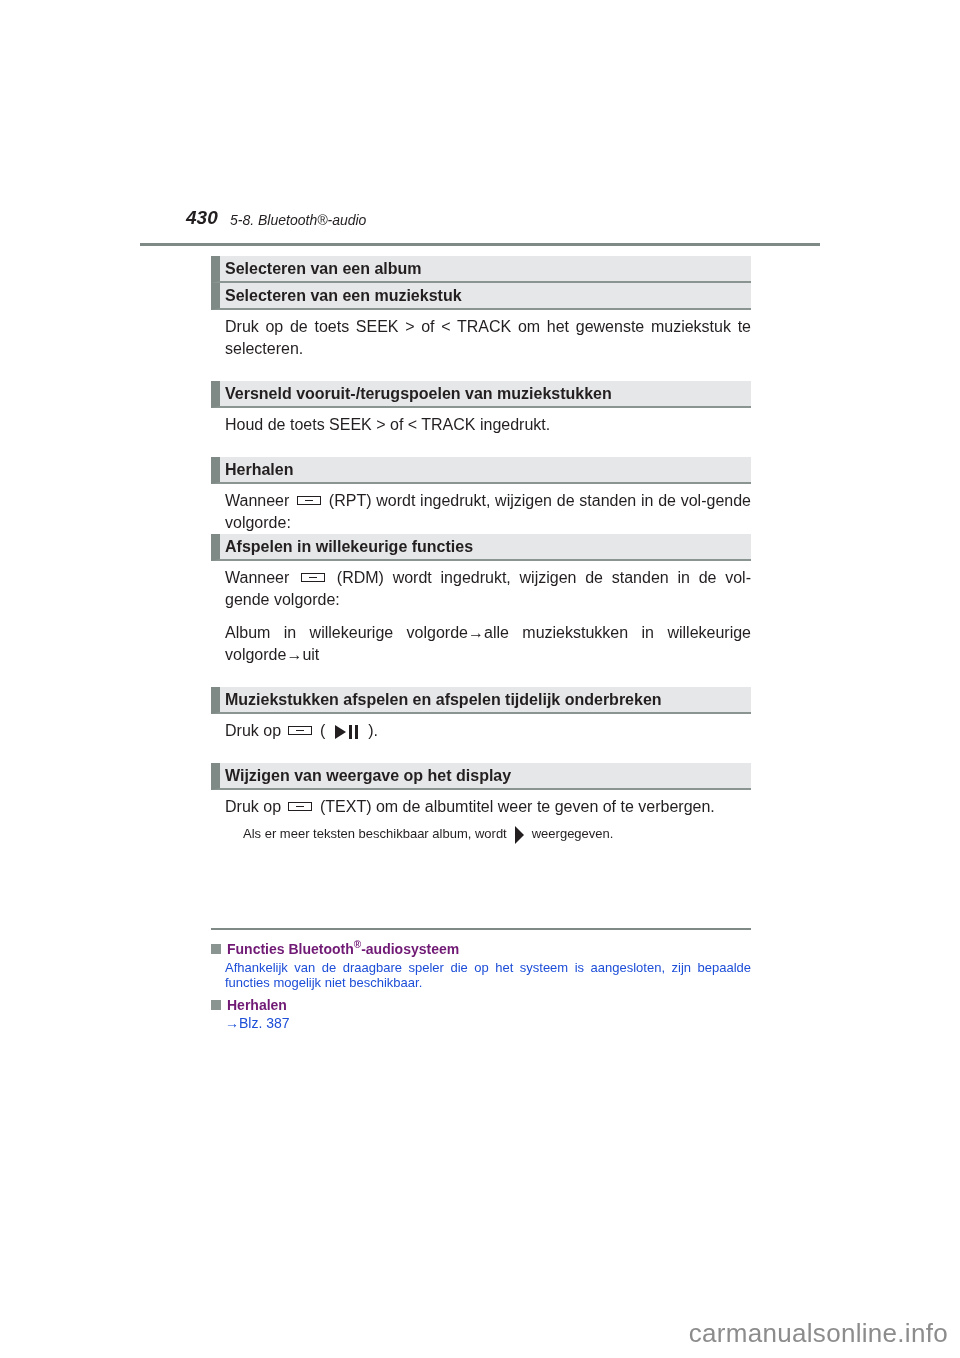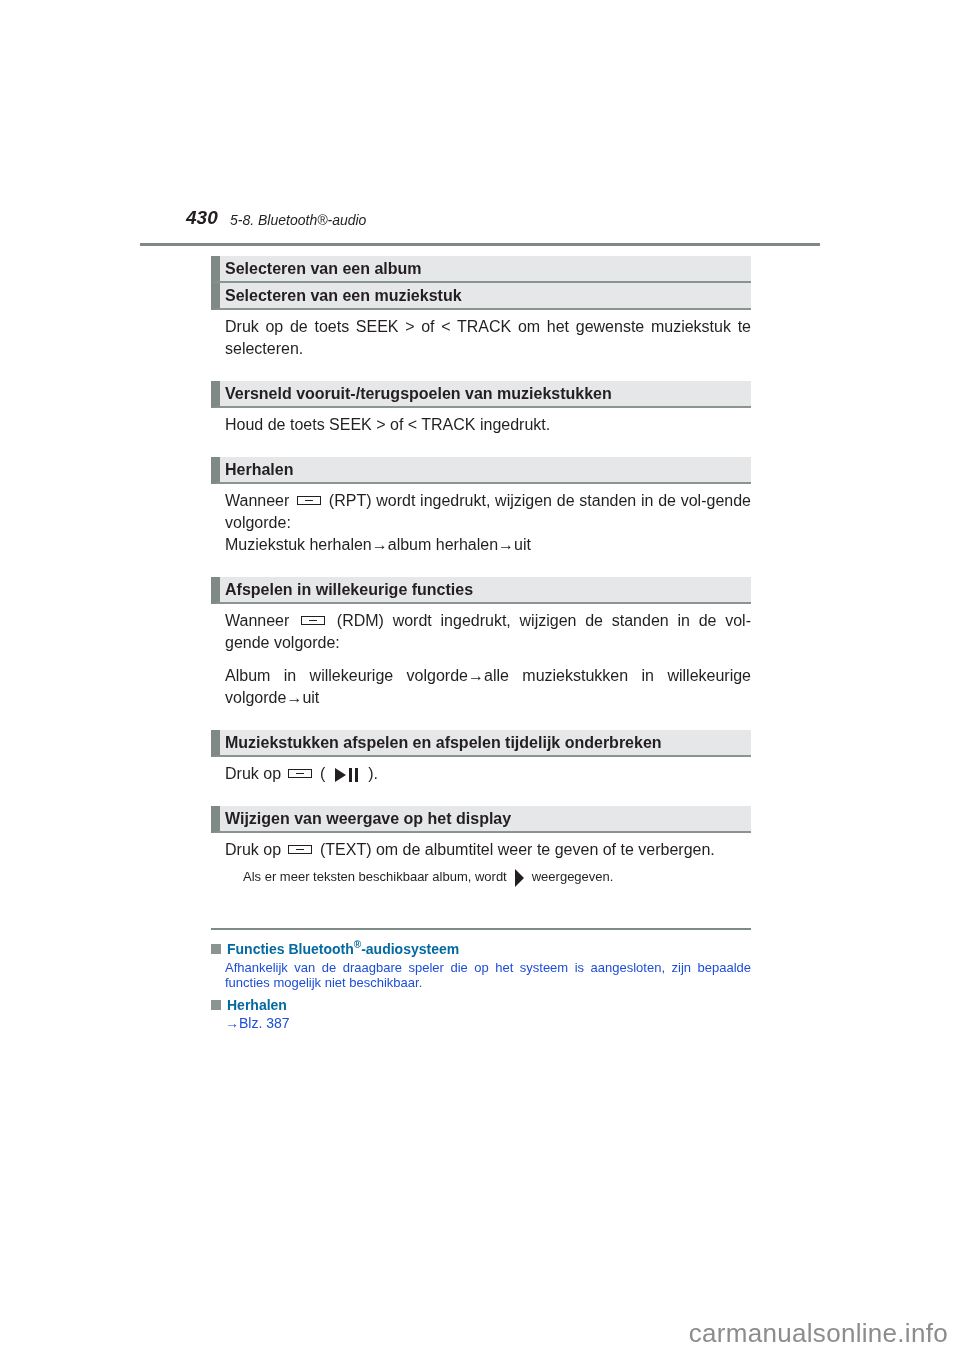--- a/index.html
+++ b/index.html
@@ -27,21 +27,21 @@
     content: ""; position: absolute; left: 7px; right: 7px; top: 2.5px; height: 1.5px; background: #231f20;
   }
   .small-note { font-size: 13px; line-height: 20px; padding-left: 32px; margin: 0; color: #231f20; }
   .arrow-glyph { display: inline-block; width: 0; height: 0; border-top: 9px solid transparent; border-bottom: 9px solid transparent; border-left: 9px solid #231f20; vertical-align: middle; margin: 0 8px; }
   .playpause-icon { display: inline-flex; align-items: center; gap: 2px; vertical-align: middle; margin: 0 10px; }
   .playpause-icon .tri { width: 0; height: 0; border-top: 7px solid transparent; border-bottom: 7px solid transparent; border-left: 11px solid #231f20; }
   .playpause-icon .bar { width: 3px; height: 14px; background: #231f20; margin-left: 1px; }
 
   .notes-rule { position: absolute; left: 211px; top: 928px; width: 540px; height: 2px; background: #7f8a87; }
   .notes { position: absolute; left: 211px; top: 936px; width: 540px; }
-  .note-title { font-weight: bold; font-size: 14px; line-height: 18px; color: #0369a1; }
+  .note-title { font-weight: bold; font-size: 14px; line-height: 18px; color: #701a75; }
   .note-bullet { display: inline-block; width: 10px; height: 10px; background: #8a9591; margin-right: 6px; vertical-align: 0; }
   .note-text { font-size: 13px; line-height: 15px; padding-left: 14px; text-align: justify; color: #1d4ed8; margin: 2px 0 6px 0; }
   .watermark { position: absolute; right: 12px; top: 1318px; font-size: 26px; color: #8c8c8c; letter-spacing: 0.3px; }
 </style>
 </head>
 <body>
 
 <div class="page-header">
   <span class="page-number">430</span>
   <span class="section-ref">5-8. Bluetooth®-audio</span>
@@ -57,21 +57,20 @@
 
   <div class="section-heading">Versneld vooruit-/terugspoelen van muziekstukken</div>
   <p class="body-text" style="margin-top:6px;margin-bottom:21px;">Houd de toets SEEK &gt; of &lt; TRACK ingedrukt.</p>
 
   <div class="section-heading">Herhalen</div>
   <p class="body-text" style="margin-top:6px;margin-bottom:0;">
     <span>Wanneer</span>
     <span class="btn-icon"></span>
     <span>(RPT) wordt ingedrukt, wijzigen de standen in de vol-gende volgorde:</span>
   </p>
-  <p class="body-text" style="margin-top:0;margin-bottom:21px;">Muziekstuk herhalen→album herhalen→uit</p>
 
   <div class="section-heading">Afspelen in willekeurige functies</div>
   <p class="body-text" style="margin-top:6px;margin-bottom:0;">
     <span>Wanneer</span>
     <span class="btn-icon"></span>
     <span>(RDM) wordt ingedrukt, wijzigen de standen in de vol-gende volgorde:</span>
   </p>
   <p class="body-text" style="margin-top:11px;margin-bottom:21px;">Album in willekeurige volgorde→alle muziekstukken in willekeurige volgorde→uit</p>
 
   <div class="section-heading">Muziekstukken afspelen en afspelen tijdelijk onderbreken</div>

